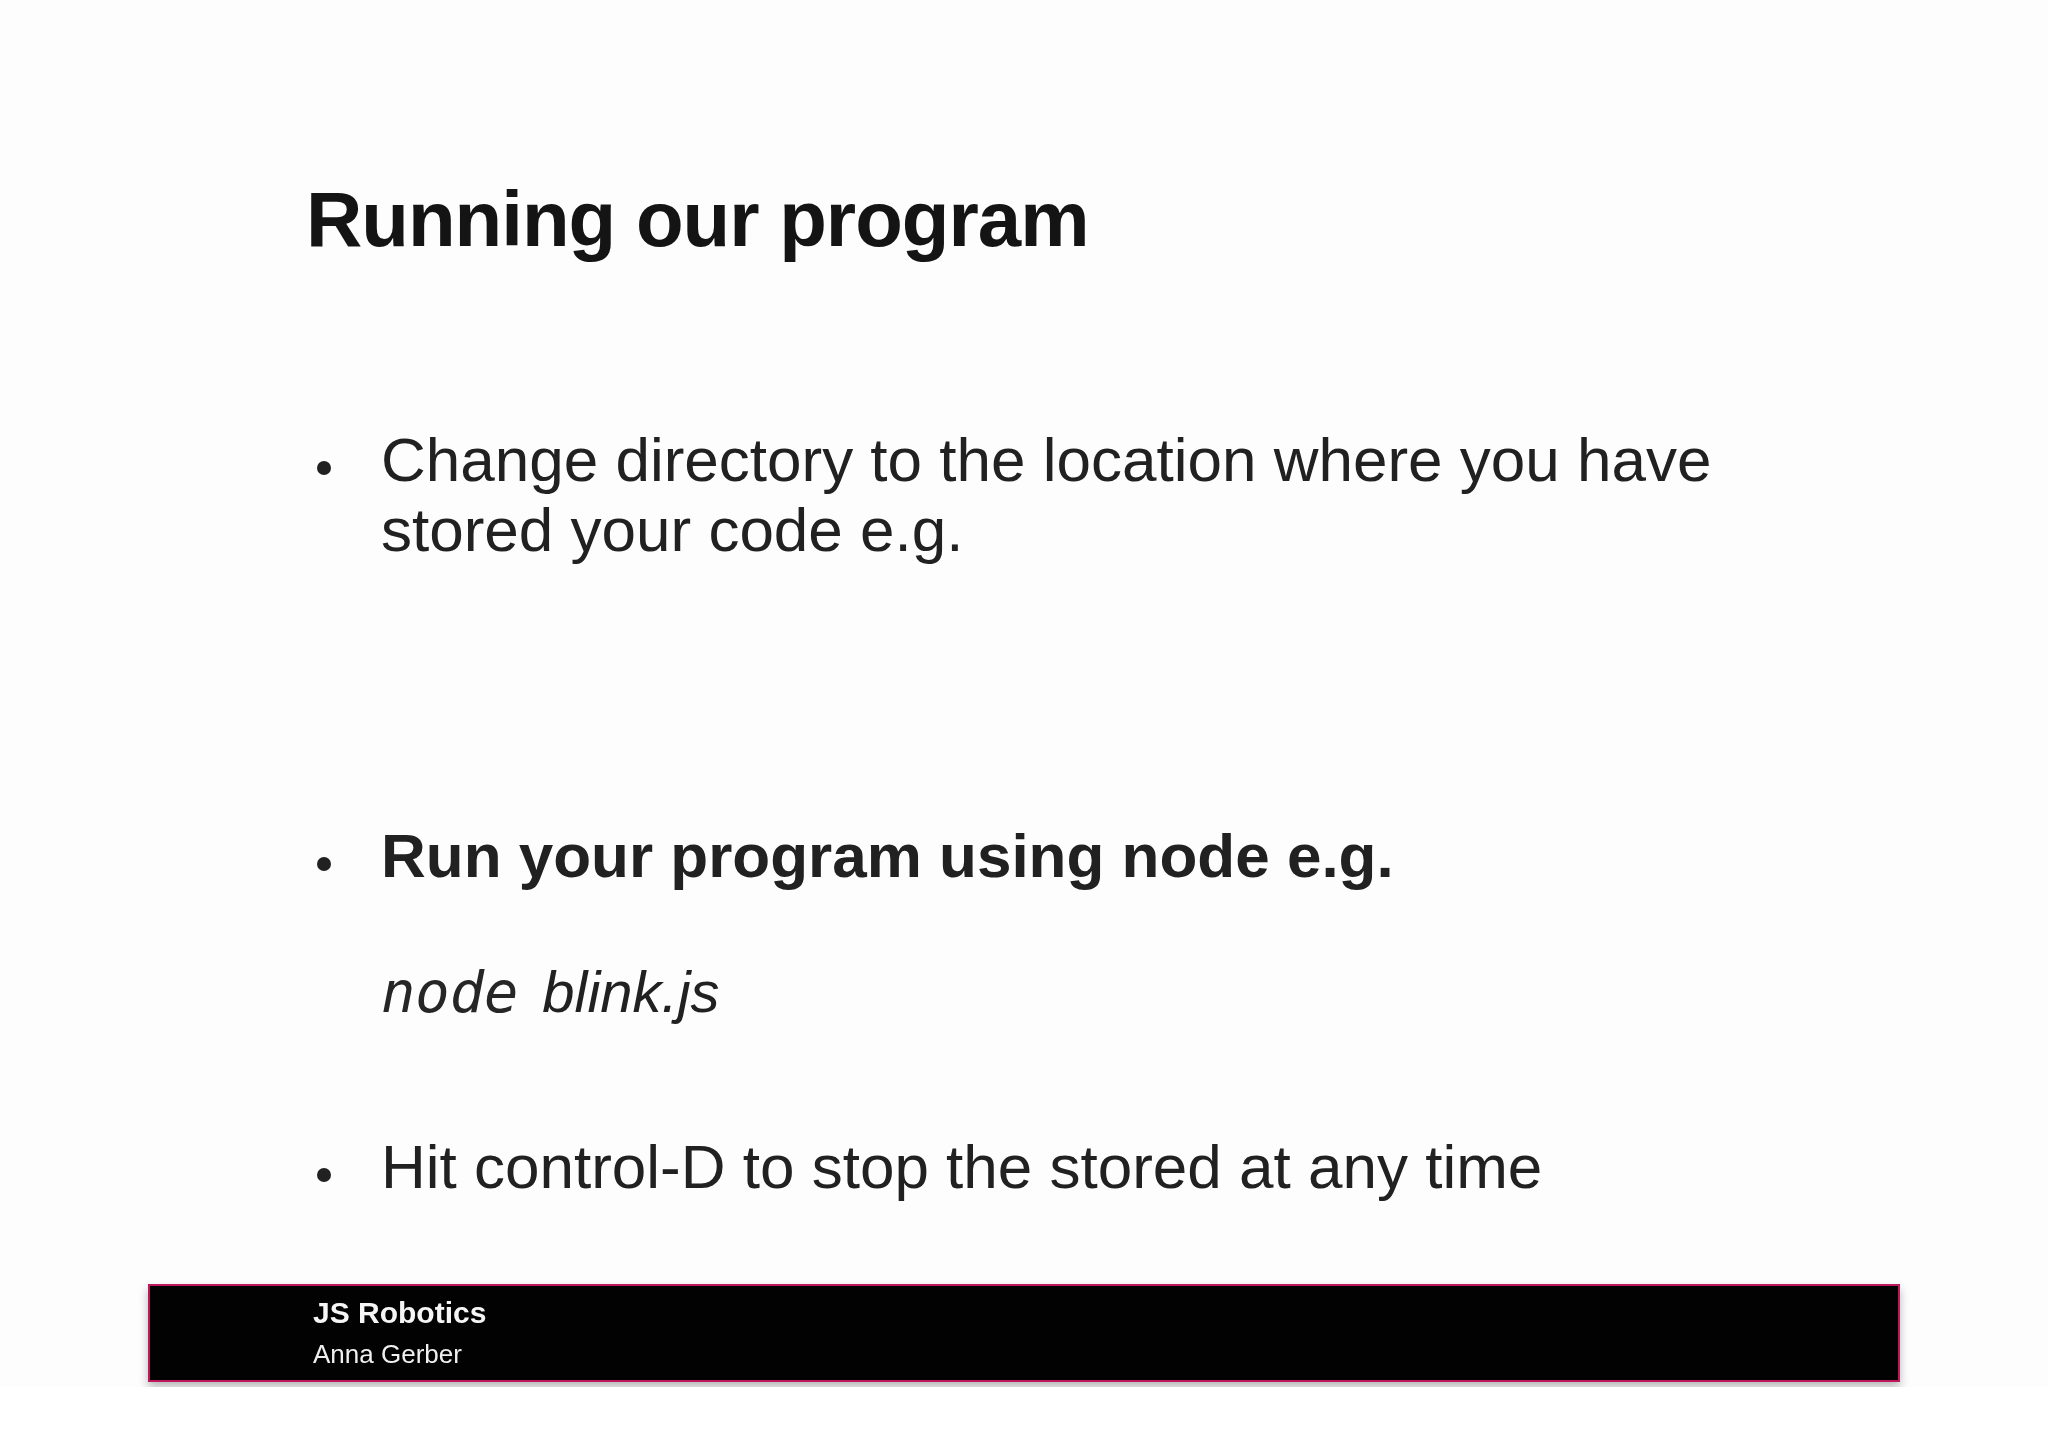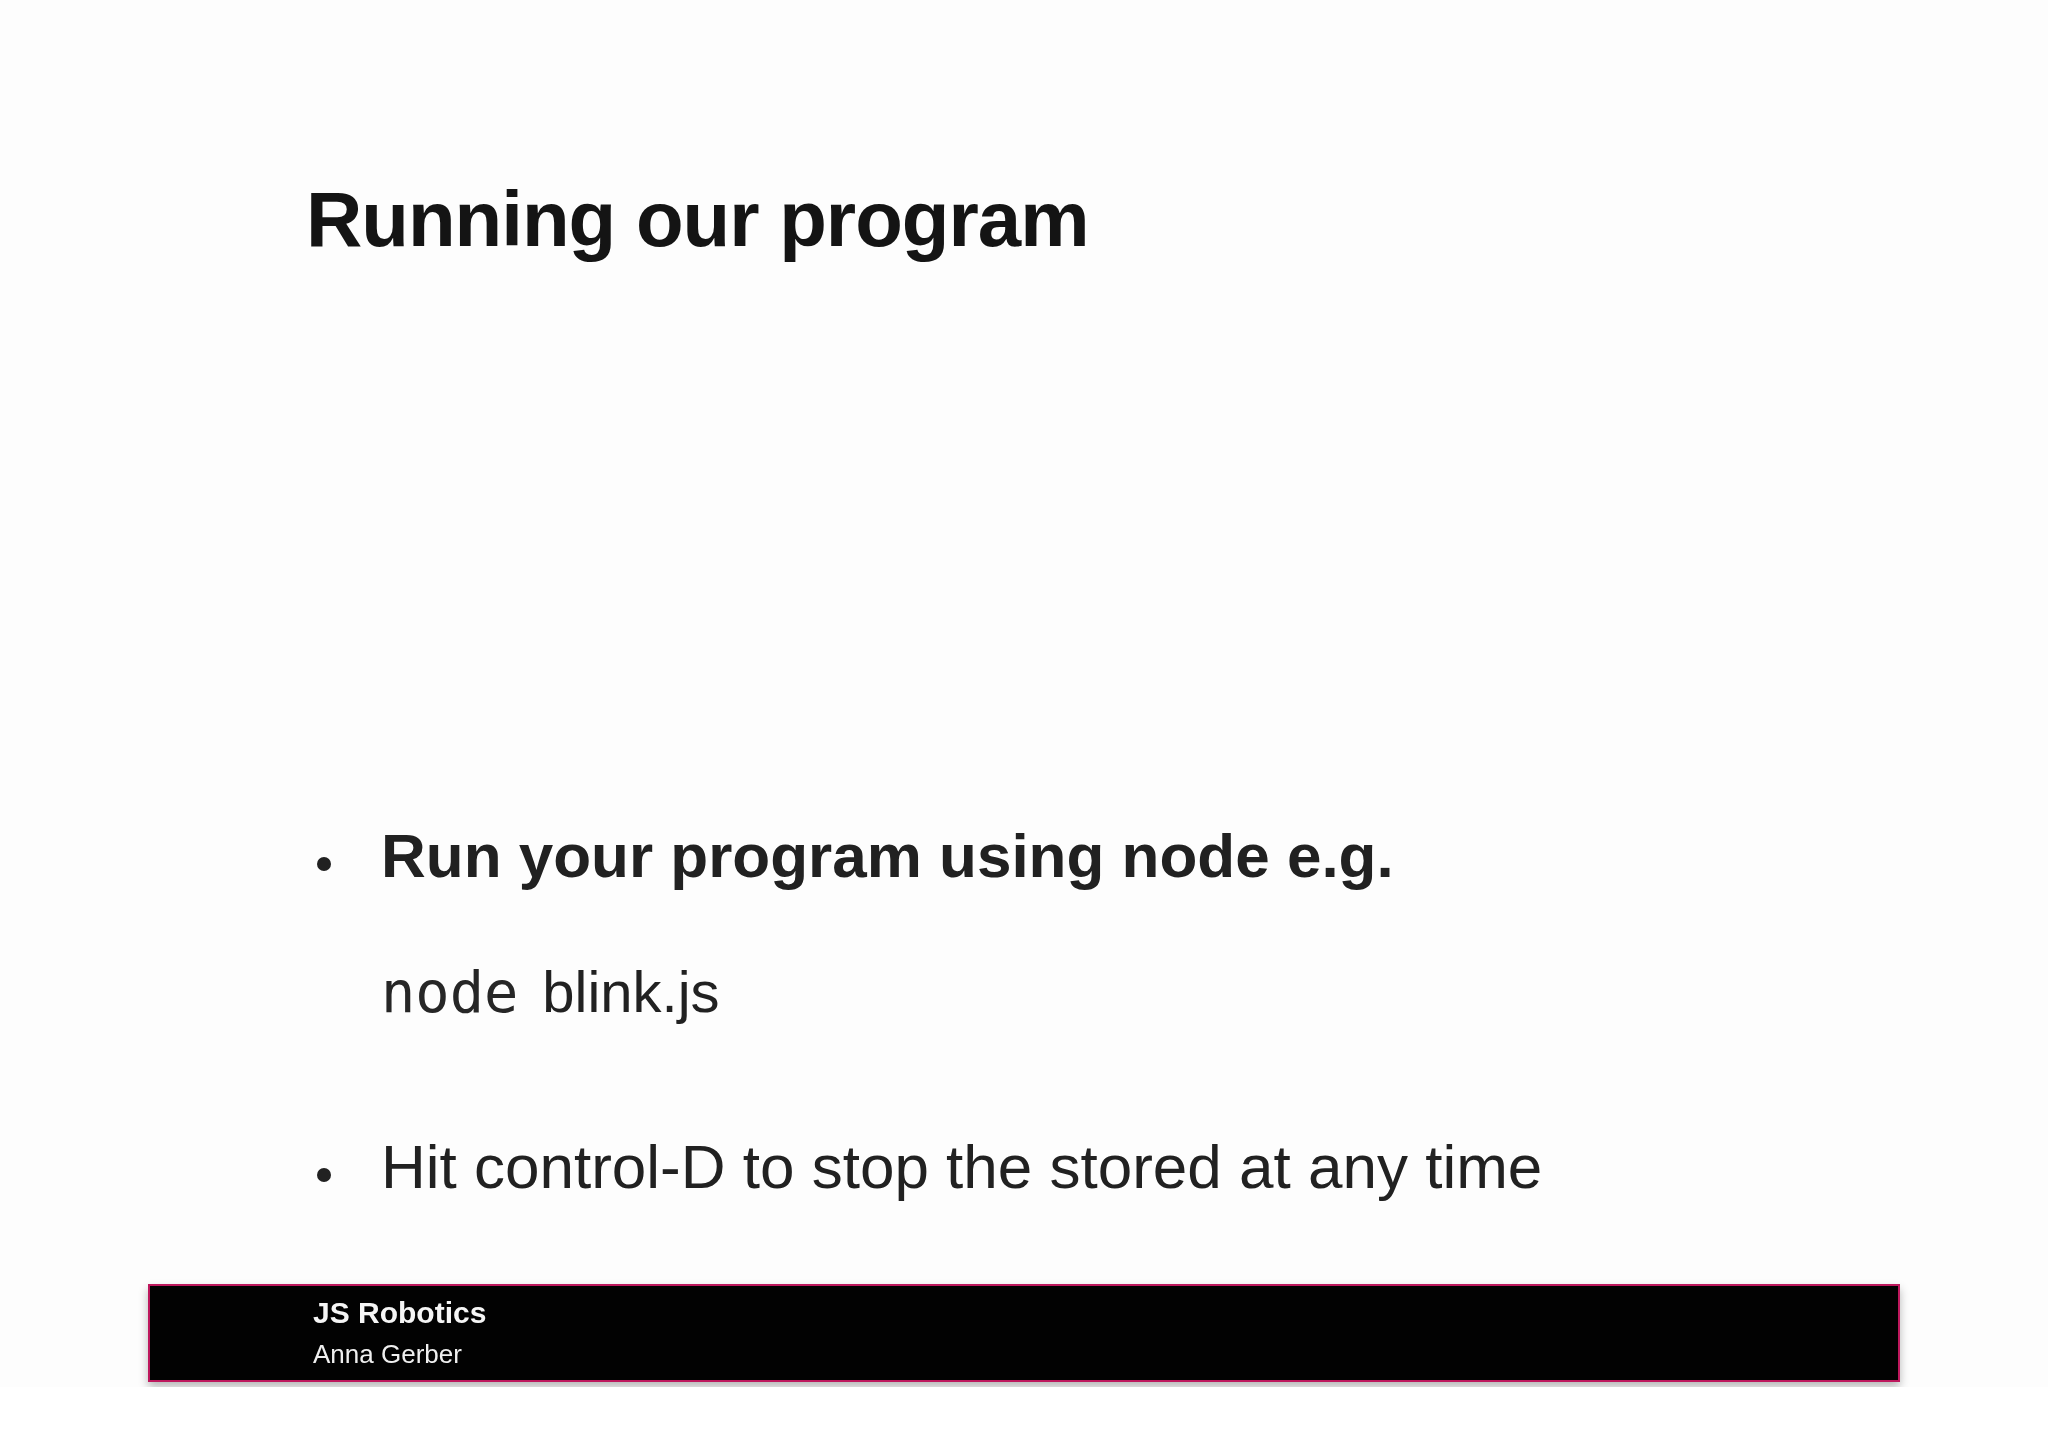--- a/index.html
+++ b/index.html
@@ -59,21 +59,21 @@
   .code {
     position: absolute;
     left: 381px;
     font-family: "DejaVu Sans Mono", monospace;
     font-size: 57px;
     line-height: 57px;
     color: #262626;
     white-space: nowrap;
   }
   .c1 { top: 650px; }
-  .c2 { top: 963px; }
+  .c2 { top: 963px; font-style: italic; }
   .code .file {
     font-family: "Liberation Sans", sans-serif;
     font-size: 58px;
     margin-left: 24px;
     color: #212121;
   }
   .footer-bar {
     position: absolute;
     left: 148px;
     top: 1284px;
@@ -101,20 +101,24 @@
   }
 </style>
 </head>
 <body>
 
 <div class="slide">
 
   <h1 class="title">Running our program</h1>
 
 
+  <div class="bullet b2">
+    <span class="dot"></span>
+    <span class="btext">Change directory to the location where you have stored your code e.g.</span>
+  </div>
 
 
   <div class="bullet b3">
     <span class="dot"></span>
     <span class="btext">Run your program using node e.g.</span>
   </div>
 
   <div class="code c2">
     <span class="mono">node</span><span class="file">blink.js</span>
   </div>

